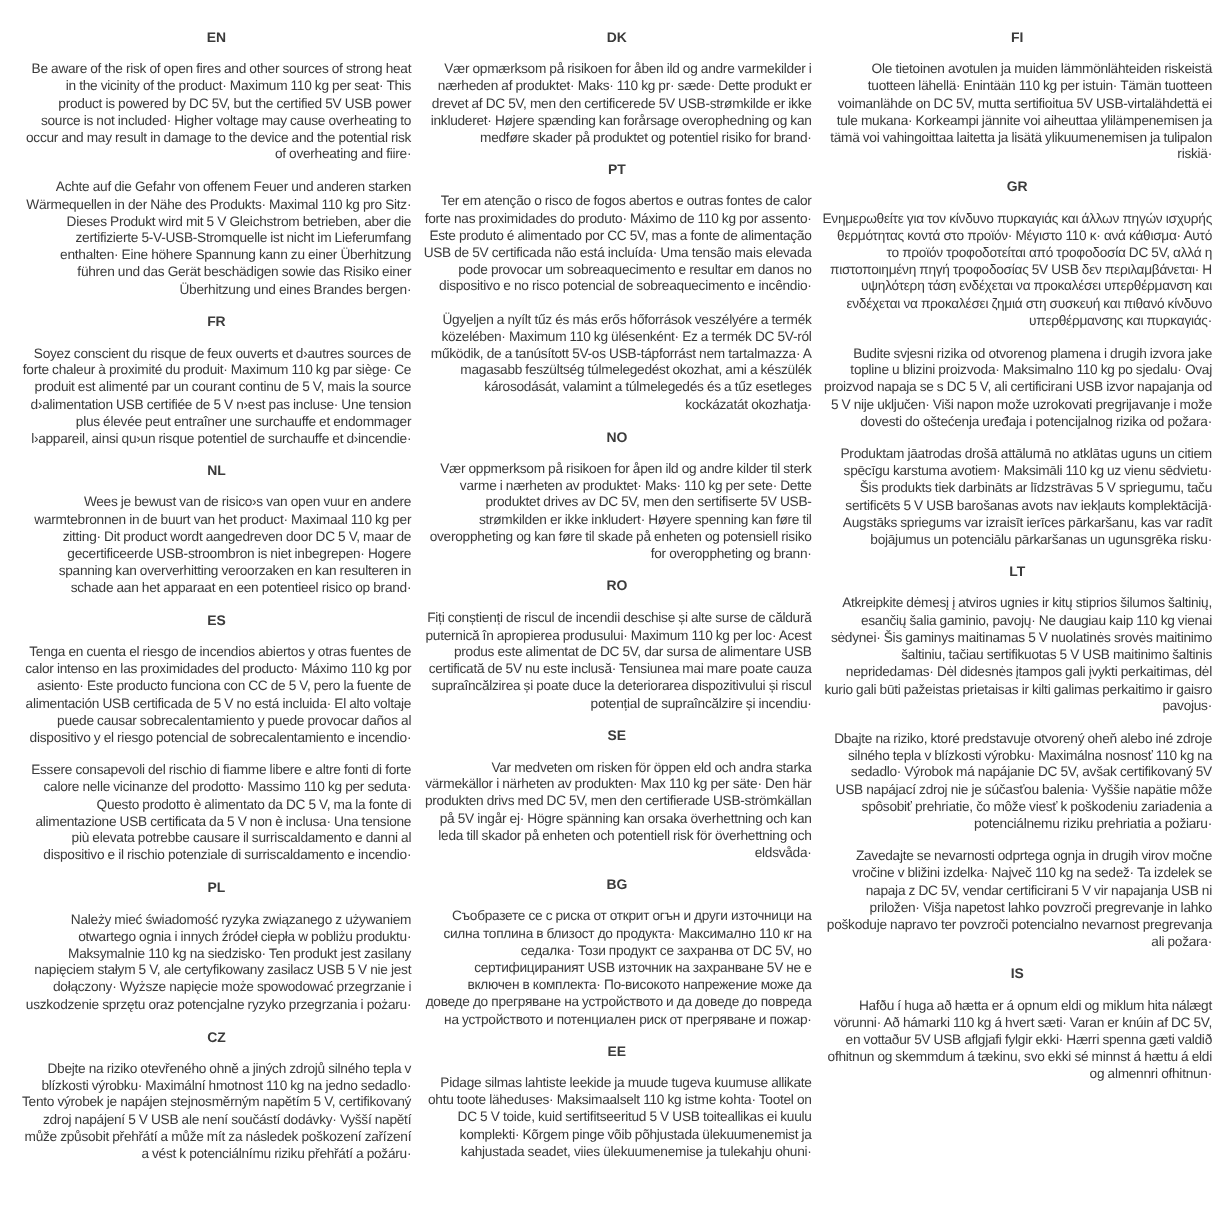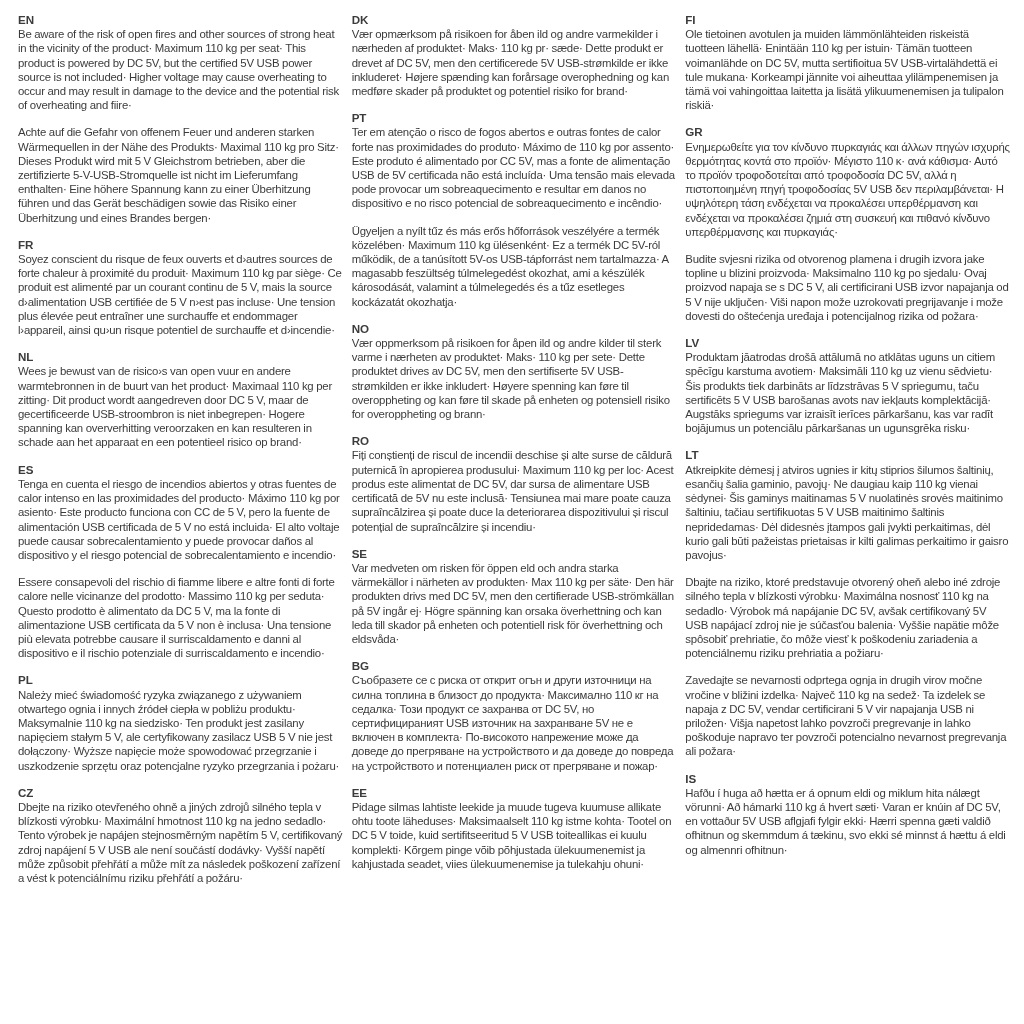--- a/index.html
+++ b/index.html
@@ -26,28 +26,29 @@
   }
   .col { min-width: 0; }
   .section {
     margin: 0 0 13px 0;
   }
   .lang-code {
     font-weight: bold;
     font-size: 11.6px;
     line-height: 14.2px;
     letter-spacing: -0.1px;
-    margin: 0;
+    margin: 12px;
+    text-align: center;
   }
   .lang-text {
     font-size: 11.4px;
     line-height: 14.2px;
     letter-spacing: -0.22px;
     margin: 0;
-    text-align: left;
+    text-align: right;
     word-spacing: -0.2px;
   }
 </style>
 </head>
 <body>
 
 <div class="page">
   <div class="col">
   <div class="section">
     <div class="lang-code">EN</div>
@@ -136,21 +137,20 @@
   <div class="section">
     <div class="lang-code">GR</div>
     <div class="lang-text">Ενημερωθείτε για τον κίνδυνο πυρκαγιάς και άλλων πηγών ισχυρής θερμότητας κοντά στο προϊόν· Μέγιστο 110 κ· ανά κάθισμα· Αυτό το προϊόν τροφοδοτείται από τροφοδοσία DC 5V, αλλά η πιστοποιημένη πηγή τροφοδοσίας 5V USB δεν περιλαμβάνεται· Η υψηλότερη τάση ενδέχεται να προκαλέσει υπερθέρμανση και ενδέχεται να προκαλέσει ζημιά στη συσκευή και πιθανό κίνδυνο υπερθέρμανσης και πυρκαγιάς·</div>
   </div>
 
   <div class="section">
     <div class="lang-text">Budite svjesni rizika od otvorenog plamena i drugih izvora jake topline u blizini proizvoda· Maksimalno 110 kg po sjedalu· Ovaj proizvod napaja se s DC 5 V, ali certificirani USB izvor napajanja od 5 V nije uključen· Viši napon može uzrokovati pregrijavanje i može dovesti do oštećenja uređaja i potencijalnog rizika od požara·</div>
   </div>
 
   <div class="section">
-    <div class="lang-code">LV</div>
     <div class="lang-text">Produktam jāatrodas drošā attālumā no atklātas uguns un citiem spēcīgu karstuma avotiem· Maksimāli 110 kg uz vienu sēdvietu· Šis produkts tiek darbināts ar līdzstrāvas 5 V spriegumu, taču sertificēts 5 V USB barošanas avots nav iekļauts komplektācijā· Augstāks spriegums var izraisīt ierīces pārkaršanu, kas var radīt bojājumus un potenciālu pārkaršanas un ugunsgrēka risku·</div>
   </div>
 
   <div class="section">
     <div class="lang-code">LT</div>
     <div class="lang-text">Atkreipkite dėmesį į atviros ugnies ir kitų stiprios šilumos šaltinių, esančių šalia gaminio, pavojų· Ne daugiau kaip 110 kg vienai sėdynei· Šis gaminys maitinamas 5 V nuolatinės srovės maitinimo šaltiniu, tačiau sertifikuotas 5 V USB maitinimo šaltinis nepridedamas· Dėl didesnės įtampos gali įvykti perkaitimas, dėl kurio gali būti pažeistas prietaisas ir kilti galimas perkaitimo ir gaisro pavojus·</div>
   </div>
 
   <div class="section">
     <div class="lang-text">Dbajte na riziko, ktoré predstavuje otvorený oheň alebo iné zdroje silného tepla v blízkosti výrobku· Maximálna nosnosť 110 kg na sedadlo· Výrobok má napájanie DC 5V, avšak certifikovaný 5V USB napájací zdroj nie je súčasťou balenia· Vyššie napätie môže spôsobiť prehriatie, čo môže viesť k poškodeniu zariadenia a potenciálnemu riziku prehriatia a požiaru·</div>

